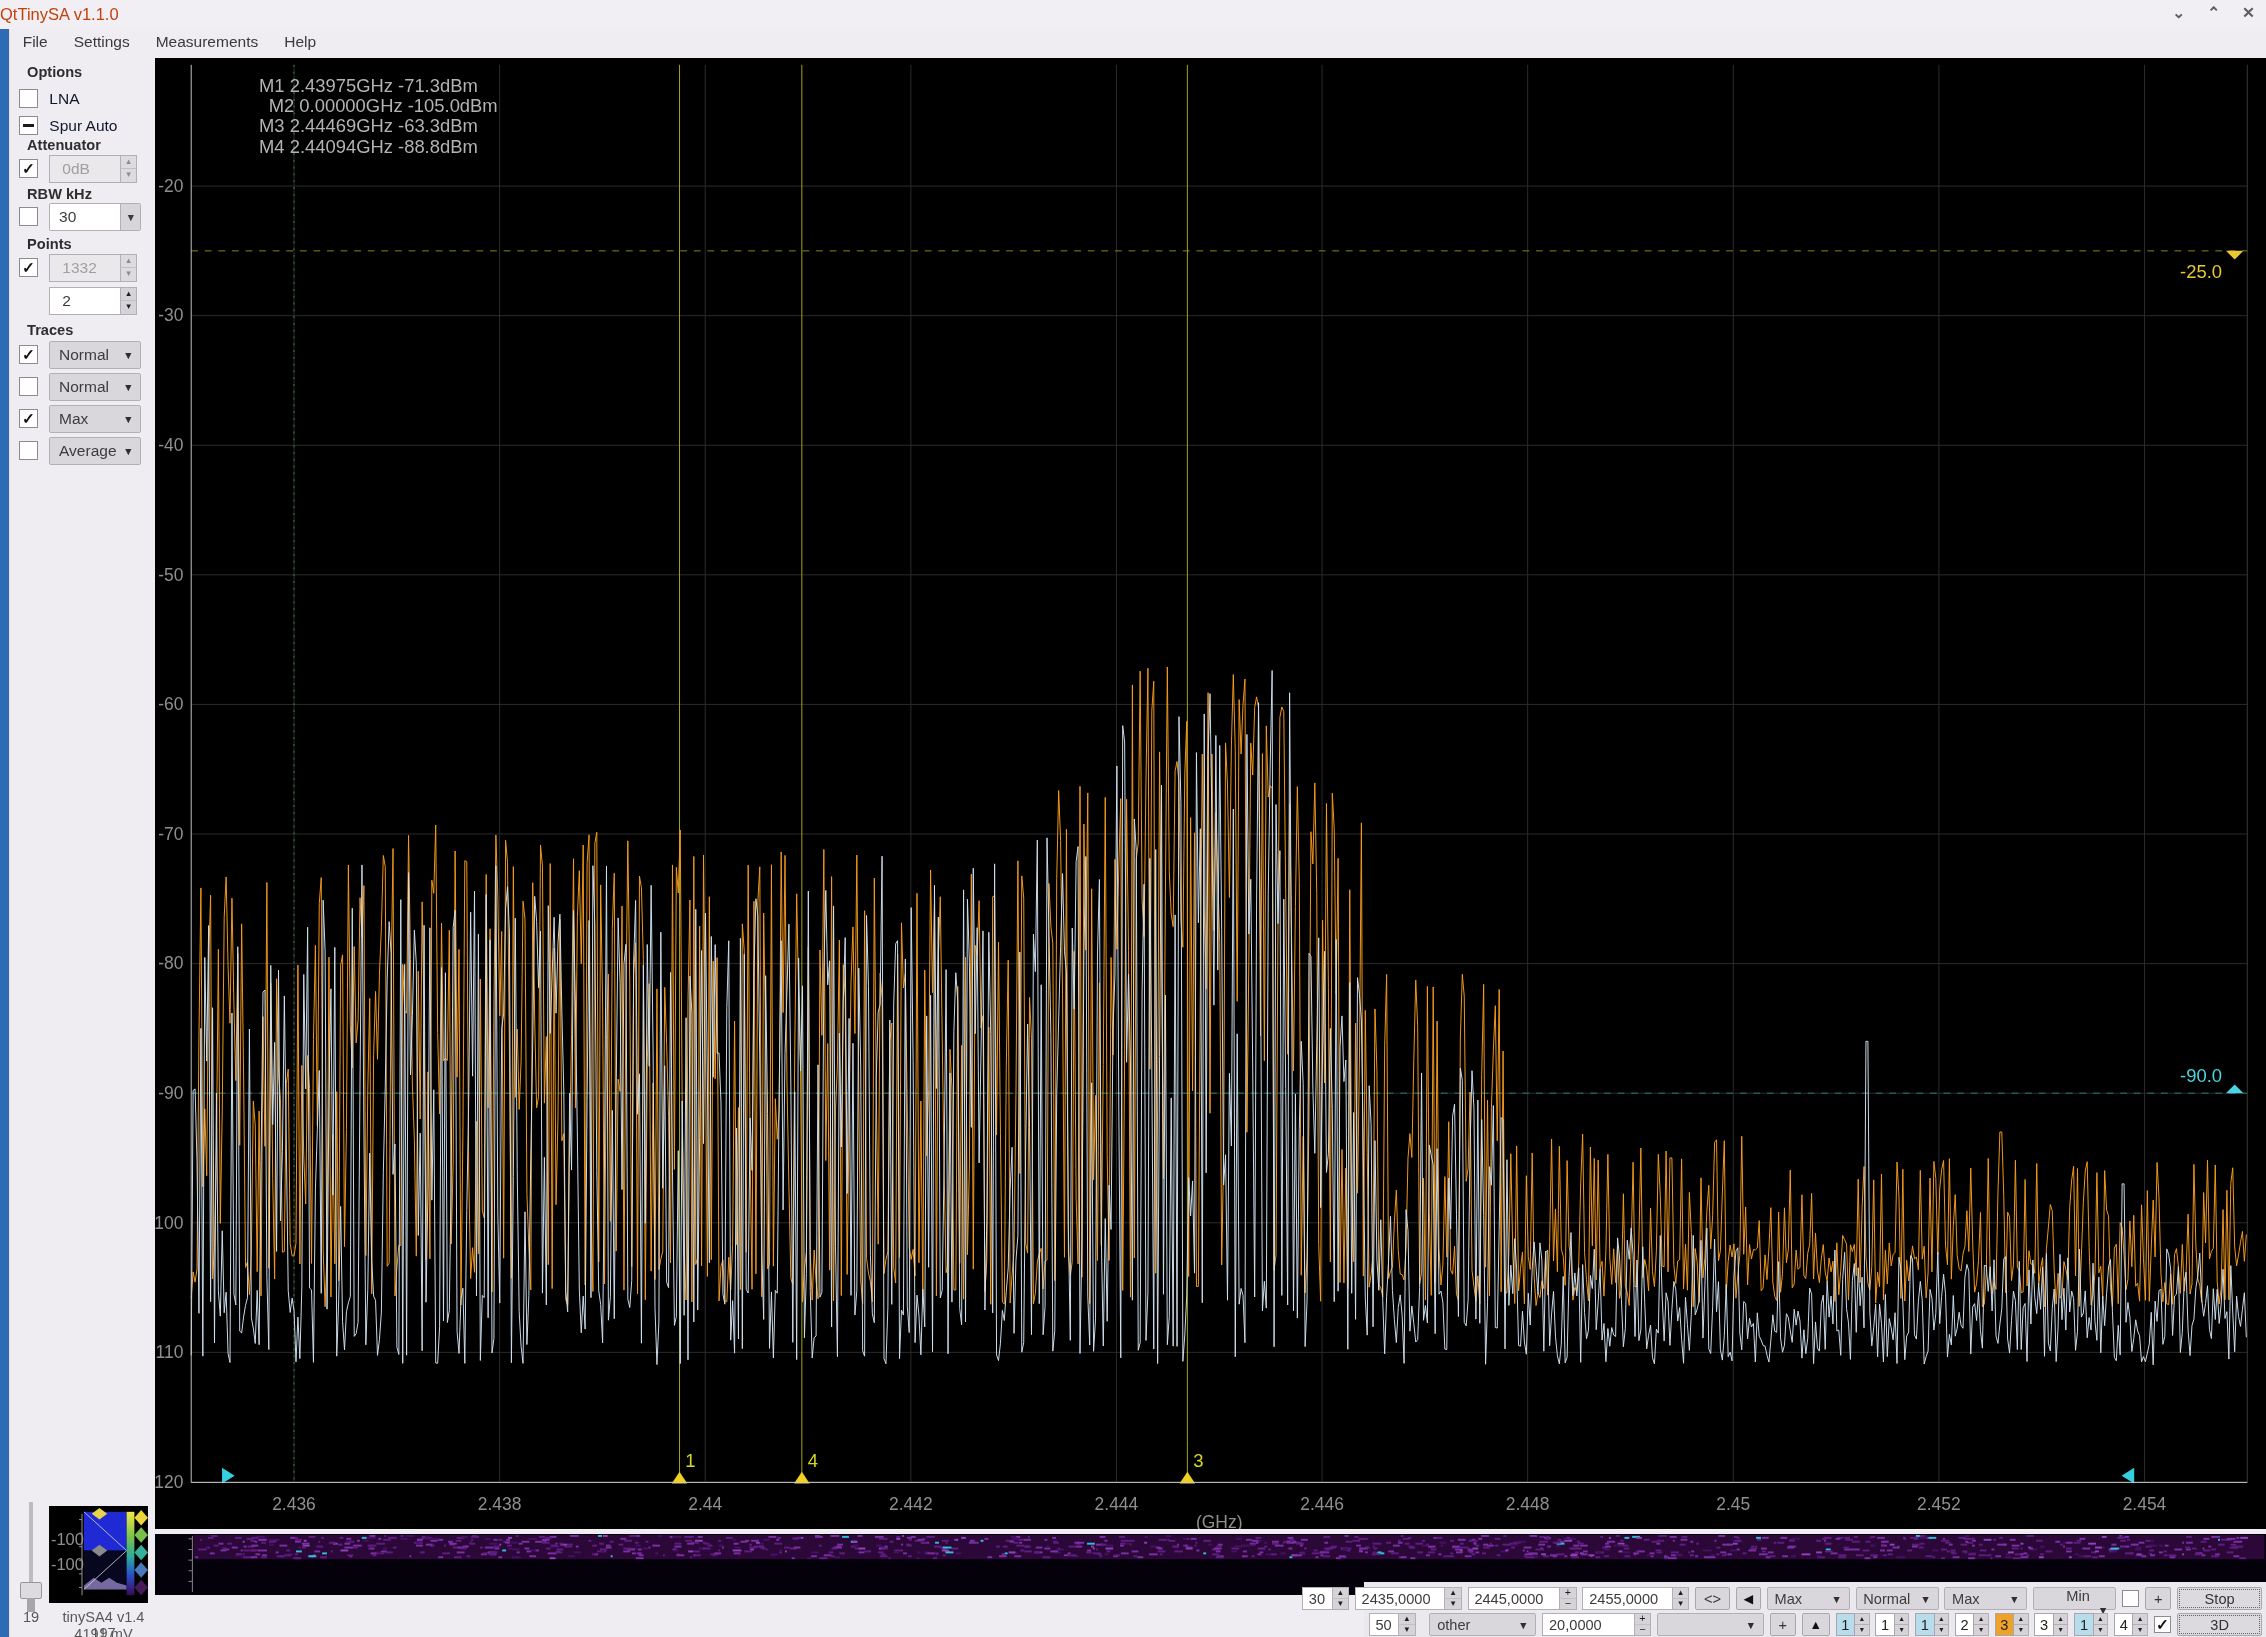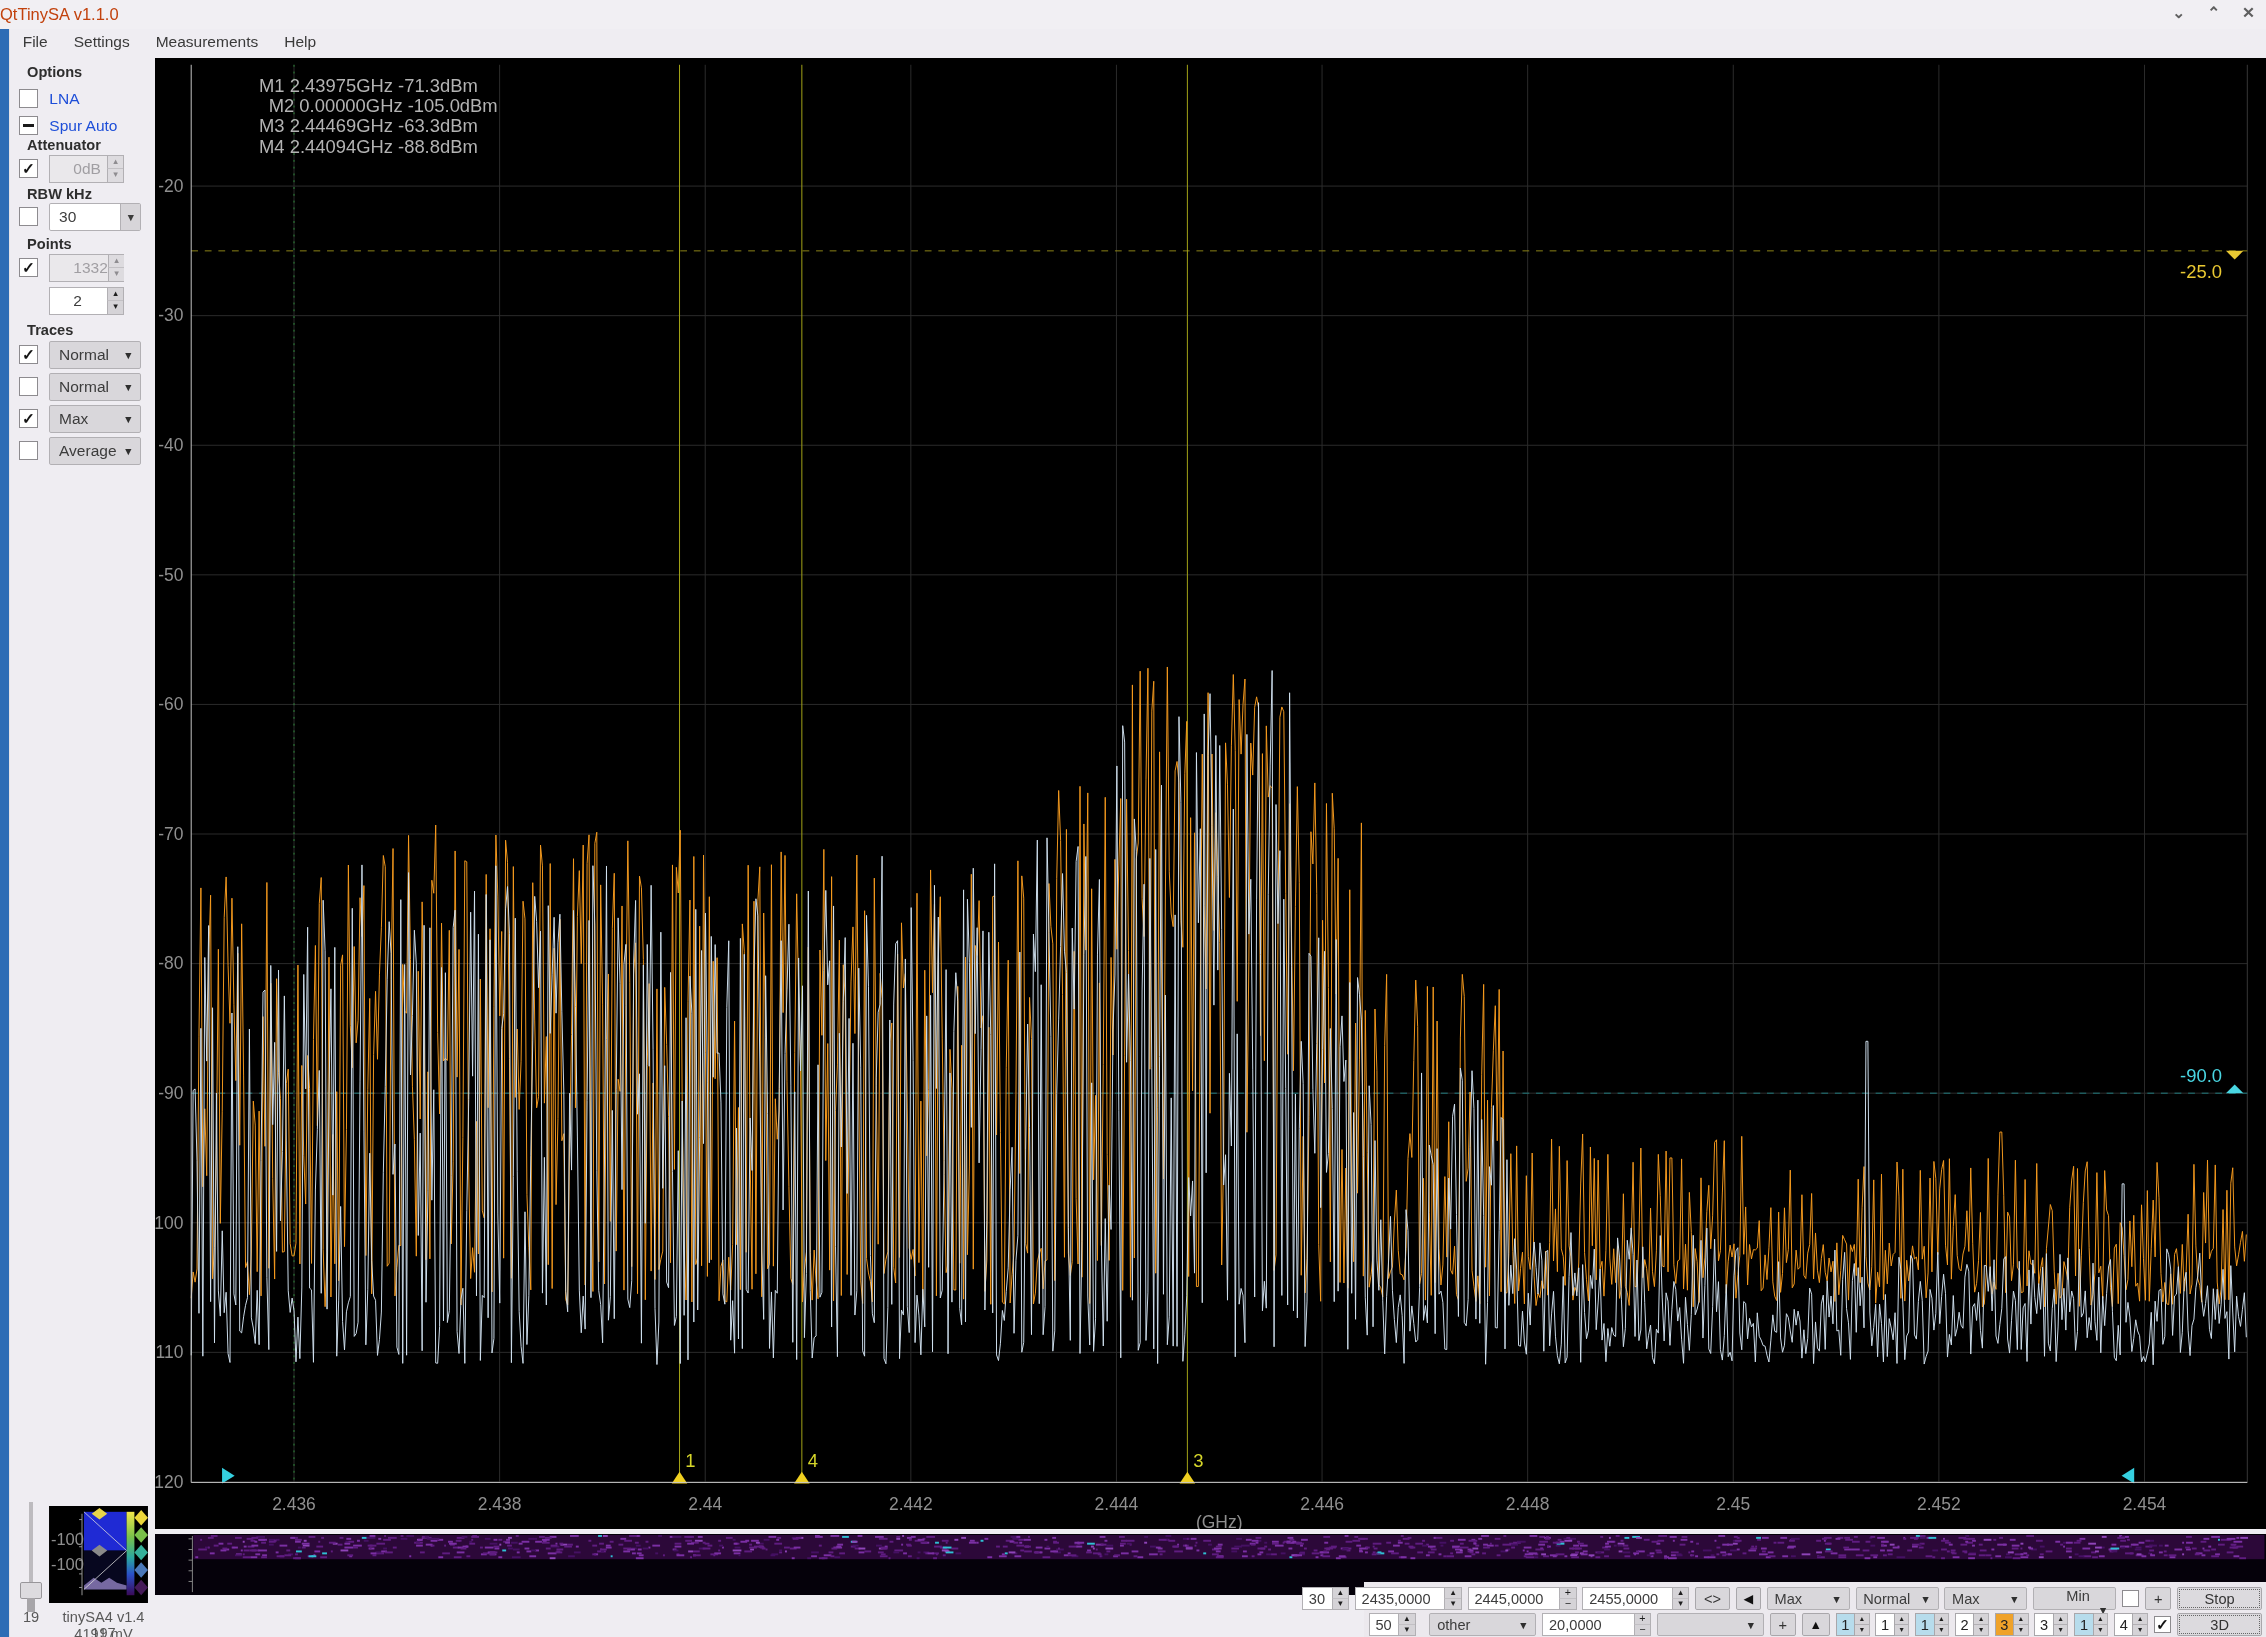--- a/index.html
+++ b/index.html
@@ -17,30 +17,30 @@
   .edge{position:absolute;left:0;top:29px;width:8.7px;height:1608px;background:#2d6cb5;border-right:1px solid #e4e2e6;}
   
   .sidebar{position:absolute;left:8.7px;top:54px;width:147px;height:1164px;}
   .slabel{position:absolute;left:18.4px;font-size:14.6px;font-weight:bold;color:#2e2e2e;}
   .srow{position:absolute;left:10.7px;display:flex;align-items:center;gap:11.6px;height:27px;}
   .cb{width:18.4px;height:18.4px;background:#fff;border:1px solid #8d8b8f;box-sizing:border-box;
       display:inline-flex;align-items:center;justify-content:center;flex:0 0 auto;
       font-size:15.5px;font-weight:bold;color:#141414;}
   .cb.on::after{content:"✓";}
   .cb.partial::after{content:"";width:10.7px;height:2.9px;background:#1a1a1a;}
-  .cblabel{font-size:15.5px;color:#1d4ed8;}
+  .cblabel{font-size:15.5px;color:#0f172a;}
   .combo{height:28px;background:#d9d7db;border:1px solid #b2b0b4;border-radius:1.9px;box-sizing:border-box;
          display:flex;align-items:center;padding:0 0 0 8.7px;font-size:15.5px;color:#3c3c3c;width:92px;}
   .combo .arr{margin-left:auto;margin-right:6.8px;font-size:10.7px;color:#2f2f2f;}
   .combo.editable{background:#fff;padding:0;}
   .combo.editable .val{padding-left:8.7px;}
   .combo.editable .dd{margin-left:auto;width:19.4px;height:100%;background:#d7d5d9;border-left:1px solid #b2b0b4;
         display:flex;align-items:center;justify-content:center;font-size:10.7px;}
   .spin{height:28px;background:#fff;border:1px solid #b2b0b4;box-sizing:border-box;display:flex;
-        align-items:center;padding-left:23px;font-size:15.5px;color:#3c3c3c;width:75px;}
+        align-items:center;padding-left:12px;font-size:15.5px;color:#3c3c3c;width:88px;}
   .spin .btns{margin-left:auto;width:16.5px;height:100%;display:flex;flex-direction:column;flex:0 0 auto;}
   .spin .btns span{flex:1;background:#d5d3d7;border-left:1px solid #b2b0b4;font-size:7.8px;line-height:7.8px;
         display:flex;align-items:center;justify-content:center;color:#1e1e1e;}
   .spin .btns span + span{border-top:1px solid #c2c0c4;}
   .spin.disabled{background:#eae8eb;color:#a09ea2;}
   .spin.disabled .btns span{color:#8e8c90;background:#dddbdf;}
   
   .groove{position:absolute;background:#bdbbbf;}
   .handle{position:absolute;background:#dddbdf;border:1px solid #98969a;box-sizing:border-box;border-radius:1.9px;}
   .stub{position:absolute;background:#a7a5a9;}

